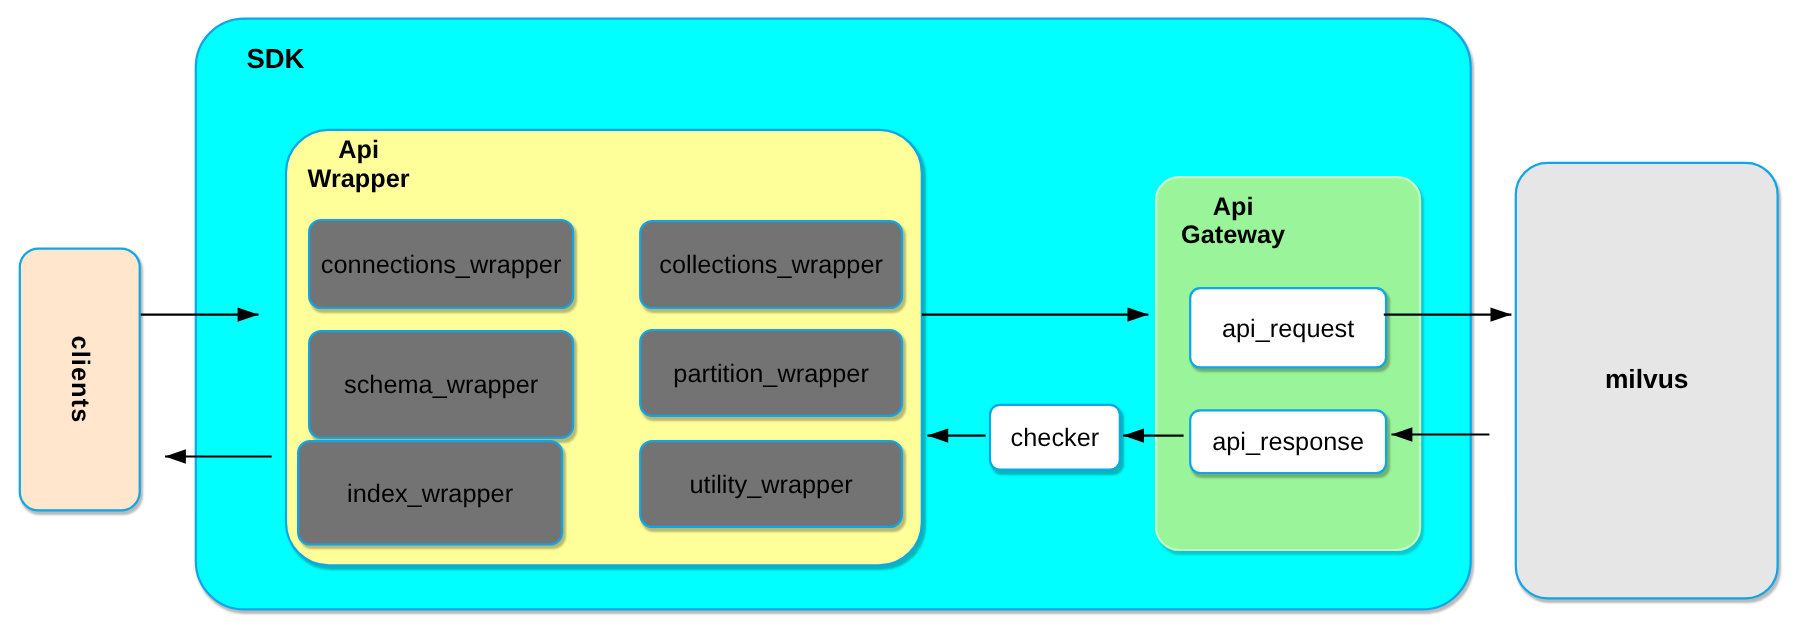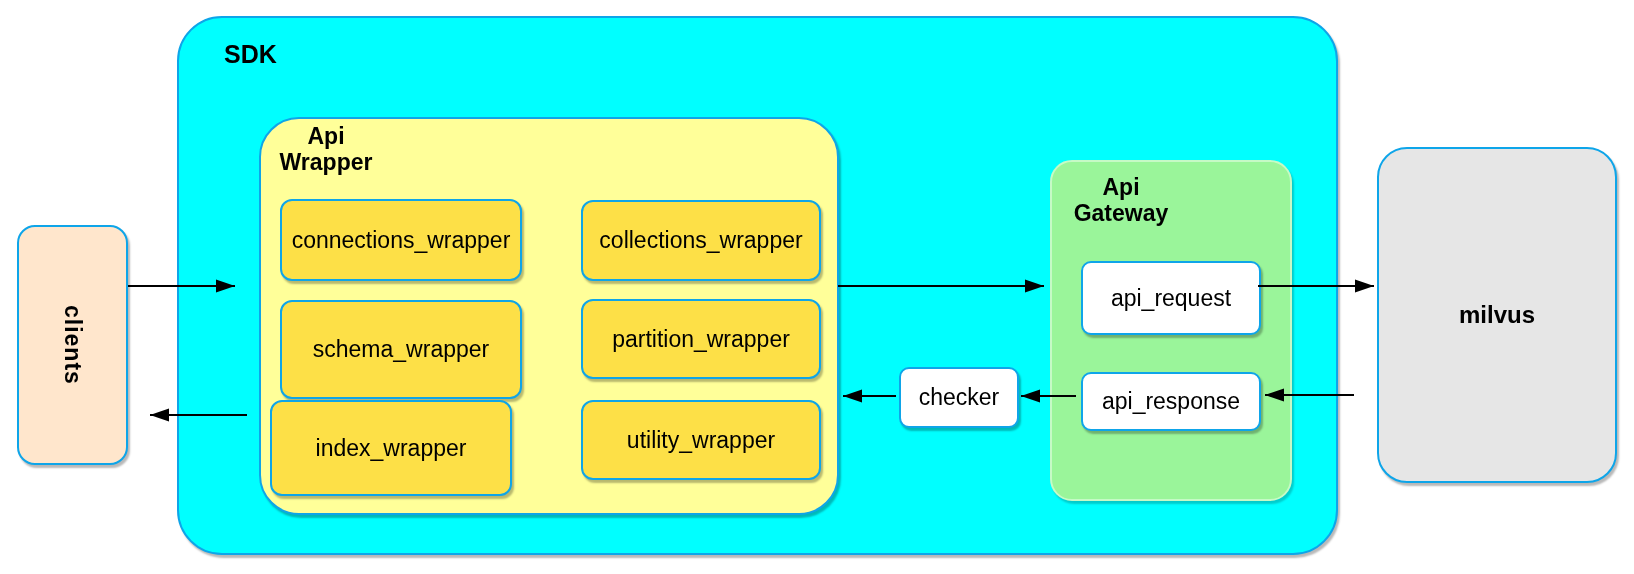--- a/index.html
+++ b/index.html
@@ -43,21 +43,21 @@
   
   .api-wrapper{
     position:absolute;left:80px;top:99px;width:580px;height:398px;
     background:#FFFF99;border-radius:40px;
   }
   .api-wrapper-label{
     position:absolute;left:0px;top:4px;width:130px;
     text-align:center;font-weight:bold;font-size:23px;line-height:26px;
   }
   .module{
-    background:#fde047;border-radius:12px;
+    background:#737373;border-radius:12px;
     font-size:23px;text-align:center;
   }
   .m0{left:19px;top:80px;width:242px;height:82px;}
   .m1{left:320px;top:81px;width:240px;height:81px;}
   .m2{left:19px;top:181px;width:242px;height:99px;}
   .m3{left:320px;top:180px;width:240px;height:80px;align-items:center;}
   .m4{left:9px;top:281px;width:242px;height:96px;}
   .m5{left:320px;top:281px;width:240px;height:80px;}
 
   
@@ -77,21 +77,21 @@
     text-align:center;font-weight:bold;font-size:23px;line-height:26px;
   }
   .gw-box{
     background:#FFFFFF;border-radius:10px;font-size:23px;
   }
   .api-request{left:29px;top:99px;width:180px;height:74px;}
   .api-response{left:29px;top:210px;width:180px;height:59px;}
 
   
   .milvus{
-    left:1377px;top:147px;width:240px;height:336px;
+    left:1377px;top:147px;width:240px;height:398px;
     background:#E6E6E6;border-radius:30px;
     font-weight:bold;font-size:24px;
   }
 
   
   .edges{
     position:absolute;left:0;top:0;width:1634px;height:574px;
     pointer-events:none;
   }
   .edges line{stroke:#000;stroke-width:2;}

